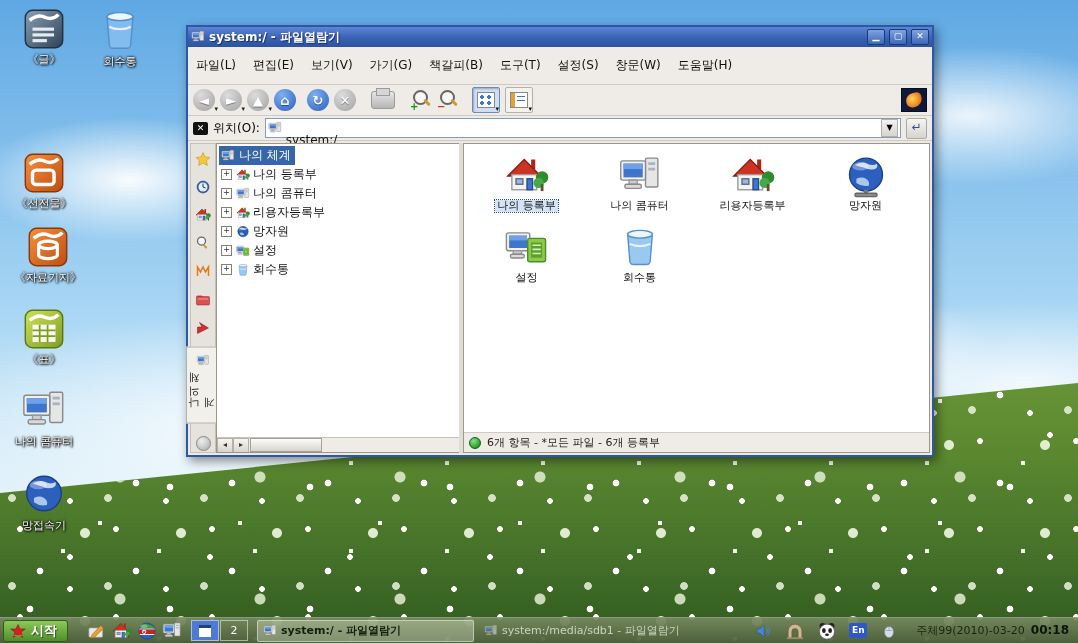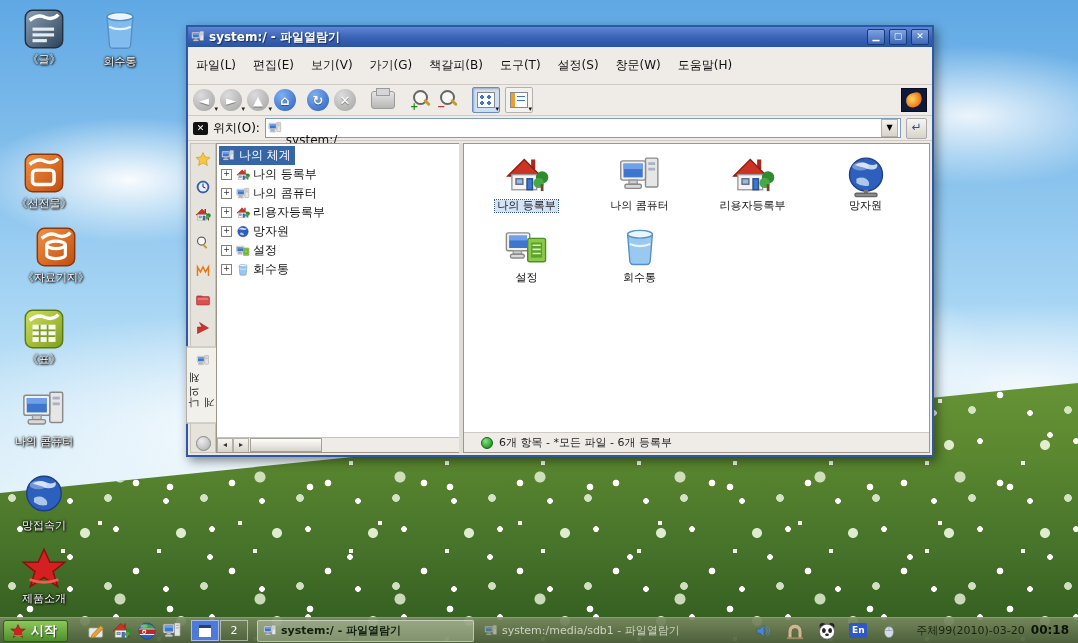--- a/index.html
+++ b/index.html
@@ -131,21 +131,21 @@
   .hscroll .thumb{width:70px;height:12px;background:linear-gradient(#fdfdfc,#d8d4cc);border:1px solid #a5a199;
     margin-left:1px;cursor:grab;}
   .splitter{width:4px;background:#E0DDD6;cursor:col-resize;}
   .mainview{flex:1;display:flex;flex-direction:column;border:1px solid #9b9789;background:#fff;min-width:0;}
   .iconarea{flex:1;padding:10px 4px 0 6px;display:grid;grid-template-columns:repeat(4,113px);
     grid-auto-rows:72px;justify-items:center;align-content:start;}
   .fi{width:100px;display:flex;flex-direction:column;align-items:center;gap:2px;cursor:pointer;}
   .fi .lbl{font-size:11px;color:#111;text-align:center;padding:0 2px;line-height:1.1;}
   .fi.selected .lbl{background:#D4E4F6;outline:1px dotted #33518a;}
   .statusbar{height:19px;background:#EFECE7;border-top:1px solid #cfcbc4;display:flex;align-items:center;
-    gap:6px;padding:0 17px;font-size:11px;color:#222;}
+    gap:6px;padding:0 5px;font-size:11px;color:#222;}
   .led{width:10px;height:10px;border-radius:50%;background:radial-gradient(circle at 35% 30%,#8ae08a,#28A028 70%,#187018);border:1px solid #156015;}
   
   .taskbar{position:absolute;left:0;right:0;bottom:0;height:25px;
     background:linear-gradient(180deg,rgba(120,138,96,.92),rgba(78,96,60,.94));
     display:flex;align-items:center;padding:0 3px;gap:5px;border-top:1px solid rgba(255,255,255,.35);}
   .startbtn{height:20px;padding:0 10px 0 6px;border-radius:3px;display:flex;align-items:center;gap:5px;
     background:linear-gradient(180deg,#8CC85A,#4E8F2C);border:1px solid #2E6014;cursor:pointer;
     color:#fff;font-weight:bold;font-size:13px;text-shadow:1px 1px 1px rgba(0,0,0,.5);}
   .qicon{width:20px;height:20px;display:flex;align-items:center;justify-content:center;cursor:pointer;}
   .pager{display:flex;gap:1px;margin:0 4px;}
@@ -339,21 +339,21 @@
         <use href="#sy-trash"></use>
       </svg>
     <div class="lbl">회수통</div>
   </div>
   <div class="dicon" style="left:8px;top:150px">
     <svg class="ic48" viewBox="0 0 32 32">
         <use href="#sy-impress"></use>
       </svg>
     <div class="lbl">《선전물》</div>
   </div>
-  <div class="dicon" style="left:20px;top:224px">
+  <div class="dicon" style="left:12px;top:224px">
     <svg class="ic48" viewBox="0 0 32 32">
         <use href="#sy-base"></use>
       </svg>
     <div class="lbl">《자료기지》</div>
   </div>
   <div class="dicon" style="left:8px;top:306px">
     <svg class="ic48" viewBox="0 0 32 32">
         <use href="#sy-calc"></use>
       </svg>
     <div class="lbl">《표》</div>
@@ -362,26 +362,20 @@
     <svg class="ic48" viewBox="0 0 32 32">
         <use href="#sy-computer"></use>
       </svg>
     <div class="lbl">나의 콤퓨터</div>
   </div>
   <div class="dicon" style="left:8px;top:472px">
     <svg class="ic48" viewBox="0 0 32 32">
         <use href="#sy-globe"></use>
       </svg>
     <div class="lbl">망접속기</div>
-  </div>
-  <div class="dicon" style="left:8px;top:545px">
-    <svg class="ic48" viewBox="0 0 32 32">
-        <use href="#sy-redstar"></use>
-      </svg>
-    <div class="lbl">제품소개</div>
   </div>
 
   <div class="window">
     <div class="titlebar">
       <svg class="ic14" viewBox="0 0 32 32">
           <use href="#sy-computer"></use>
         </svg>
       <div class="t">system:/ - 파일열람기</div>
       <div class="wbtn">▁</div>
       <div class="wbtn">▢</div>

